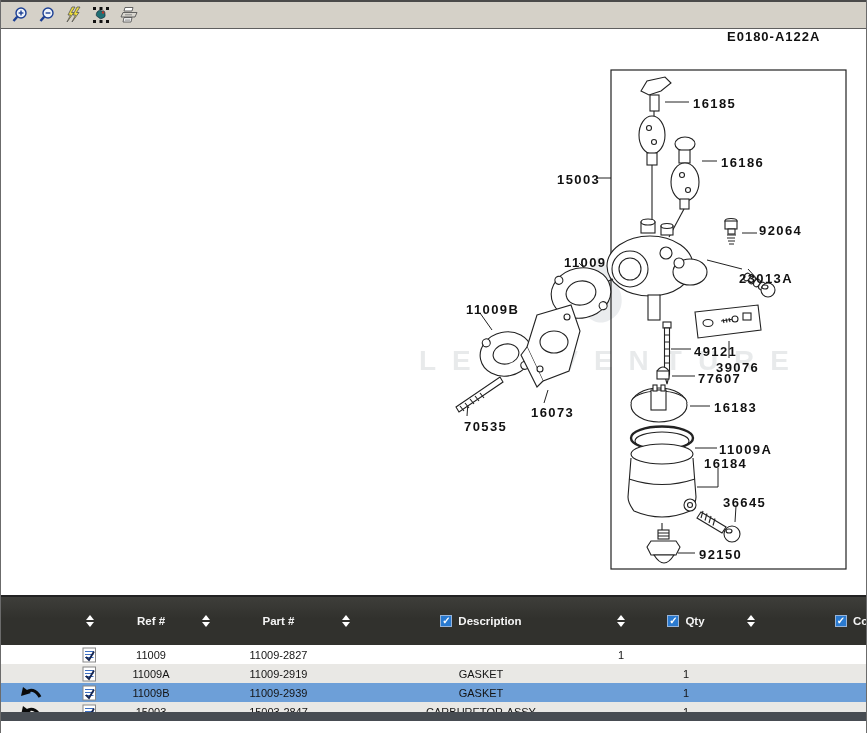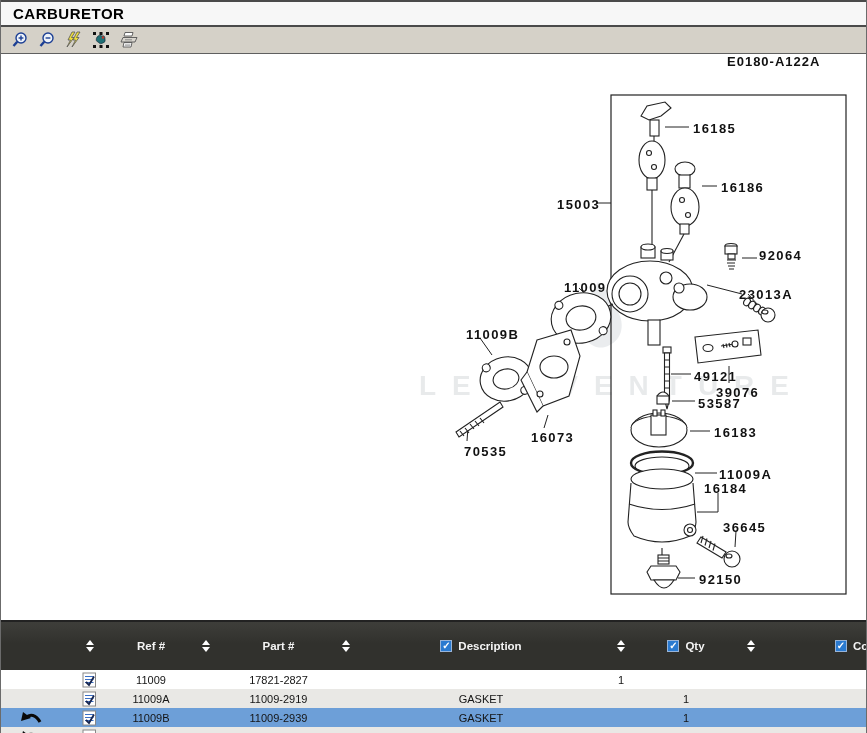--- a/index.html
+++ b/index.html
@@ -42,23 +42,20 @@
 
   svg { display:block; }
 </style>
 </head>
 <body>
 
 <div class="page">
 
   <div class="top-strip"></div>
 
-  <div class="title-bar">
-    <h1>CARBURETOR</h1>
-  </div>
 
   <div class="toolbar">
     <span class="tool-btn">
       <svg width="18" height="18" viewBox="0 0 18 18">
         <circle cx="10" cy="7" r="5" fill="#eef3fa" stroke="#1c3f94" stroke-width="1.4"></circle>
         <line x1="10" y1="4.6" x2="10" y2="9.4" stroke="#1c3f94" stroke-width="1.4"></line>
         <line x1="7.6" y1="7" x2="12.4" y2="7" stroke="#1c3f94" stroke-width="1.4"></line>
         <line x1="6.2" y1="10.8" x2="2.5" y2="15" stroke="#1c3f94" stroke-width="2.4"></line>
       </svg>
     </span>
@@ -266,26 +263,26 @@
         </g>
       </g>
     </svg>
 
     <div class="diagram-code">E0180-A122A</div>
     <div>
         <div class="part-label" style="left: 692px; top: 67px;">16185</div>
         <div class="part-label" style="left: 720px; top: 126px;">16186</div>
         <div class="part-label" style="left: 556px; top: 143px;">15003</div>
         <div class="part-label" style="left: 758px; top: 194px;">92064</div>
-        <div class="part-label" style="left: 738px; top: 233px;">23013A</div>
+        <div class="part-label" style="left: 738px; top: 242px;">23013A</div>
         <div class="part-label" style="left: 563px; top: 226px;">11009</div>
         <div class="part-label" style="left: 465px; top: 273px;">11009B</div>
         <div class="part-label" style="left: 693px; top: 315px;">49121</div>
         <div class="part-label" style="left: 715px; top: 331px;">39076</div>
-        <div class="part-label" style="left: 697px; top: 342px;">53587</div>
+        <div class="part-label" style="left: 697px; top: 342px;">77607</div>
         <div class="part-label" style="left: 713px; top: 371px;">16183</div>
         <div class="part-label" style="left: 718px; top: 413px;">11009A</div>
         <div class="part-label" style="left: 703px; top: 427px;">16184</div>
         <div class="part-label" style="left: 722px; top: 466px;">36645</div>
         <div class="part-label" style="left: 530px; top: 376px;">16073</div>
         <div class="part-label" style="left: 463px; top: 390px;">70535</div>
         <div class="part-label" style="left: 698px; top: 518px;">92150</div>
       </div>
   </div>
 
@@ -347,21 +344,21 @@
           <div></div>
           <div>
             <svg width="15" height="16" viewBox="0 0 15 16">
               <rect x="1" y="1" width="12.5" height="14" fill="#fff" stroke="#888" stroke-width="1"></rect>
               <path d="M3,4.5 h8.5 M3,7.5 h8.5 M3,10.5 h8.5" stroke="#3b6fc4" stroke-width="1.2" fill="none"></path>
               <path d="M4,10 L7,13 L12,4.5" stroke="#16254f" stroke-width="1.8" fill="none"></path>
             </svg>
           </div>
           <div>11009</div>
           <div></div>
-          <div>17821-2827</div>
+          <div>11009-2827</div>
           <div></div>
           <div></div>
           <div>1</div>
           <div></div>
           <div></div>
         </div>
         <div class="grid-row trow alt">
           <div></div>
           <div>
             <svg width="15" height="16" viewBox="0 0 15 16">

